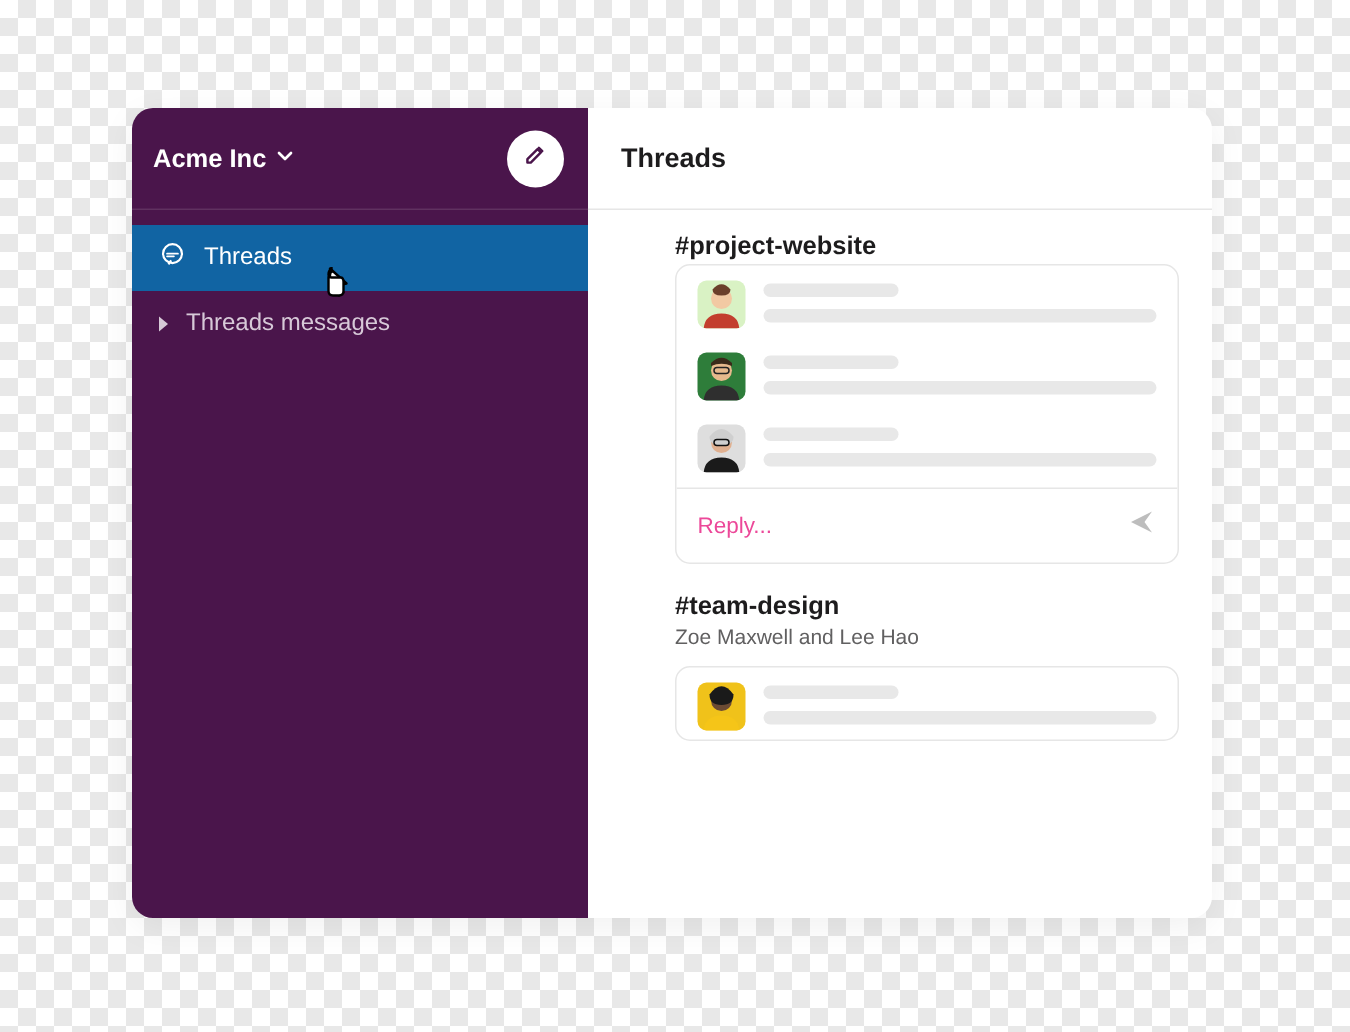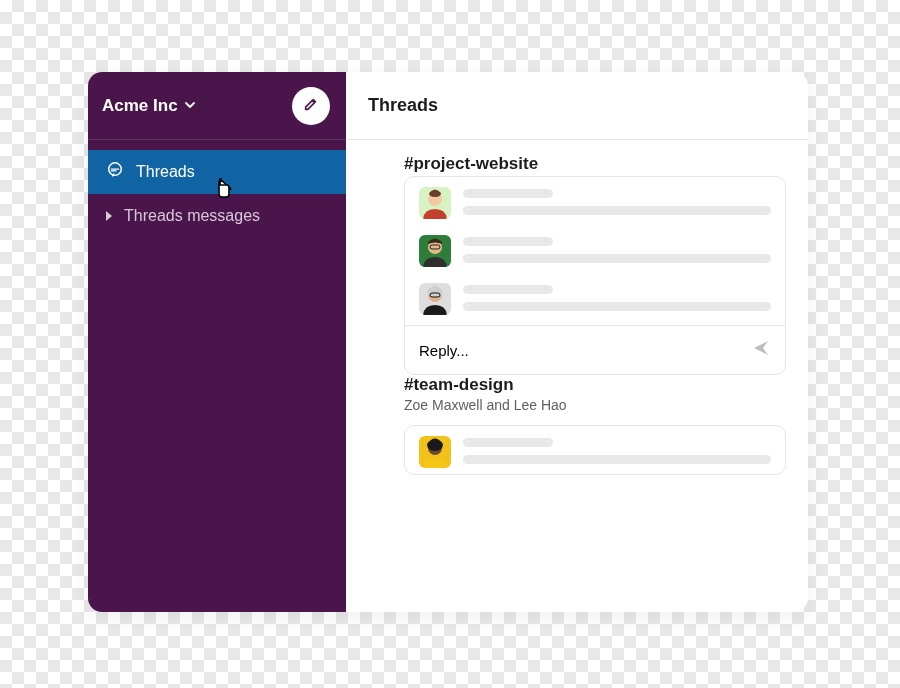--- a/index.html
+++ b/index.html
@@ -21,21 +21,21 @@
       left: 88px;
       width: 720px;
       height: 540px;
       background: #fff;
       border-radius: 14px;
       display: flex;
       overflow: hidden;
       box-shadow: 0 6px 24px rgba(0,0,0,0.06);
     }
     .sidebar {
-      width: 258px;
+      width: 304px;
       background: #4a154b;
       color: #e9e4e9;
       display: flex;
       flex-direction: column;
       flex-shrink: 0;
     }
     .sidebar-header {
       height: 68px;
       display: flex;
       align-items: center;
@@ -119,21 +119,21 @@
     .main-title {
       font-size: 18px;
       font-weight: 800;
       color: #1d1c1d;
     }
     .threads-body {
       flex: 1;
       overflow: auto;
       padding: 14px 22px 0 22px;
     }
-    .thread-section { margin-bottom: 0; padding-left: 36px; }
+    .thread-section { margin-bottom: 18px; padding-left: 36px; }
     .thread-channel {
       font-size: 17px;
       font-weight: 800;
       color: #1d1c1d;
       margin-bottom: 2px;
     }
     .thread-participants {
       font-size: 14px;
       color: #616061;
       margin-bottom: 12px;
@@ -169,21 +169,21 @@
     .bar.long { width: 100%; }
     .reply-box {
       display: flex;
       align-items: center;
       justify-content: space-between;
       padding: 12px 14px;
       border-top: 1px solid #e6e6e6;
       margin-top: 4px;
     }
     .reply-placeholder {
-      color: #000000;
+      color: #ec4899;
       font-size: 15px;
     }
     .send-icon { width: 20px; height: 20px; color: #bdbdbd; }
   </style>
 </head>
 <body>
 
 <div class="app">
 
   <aside class="sidebar">

